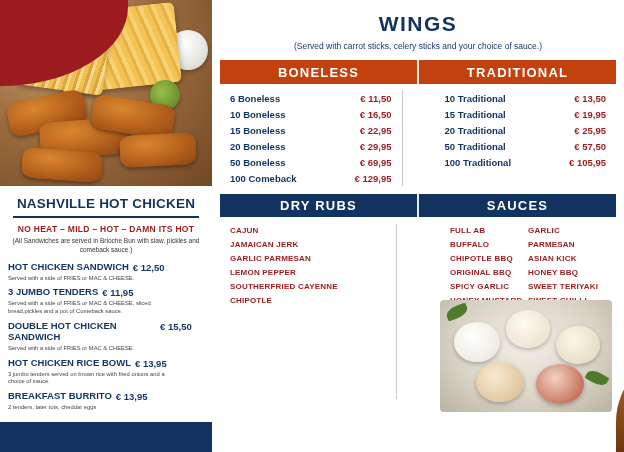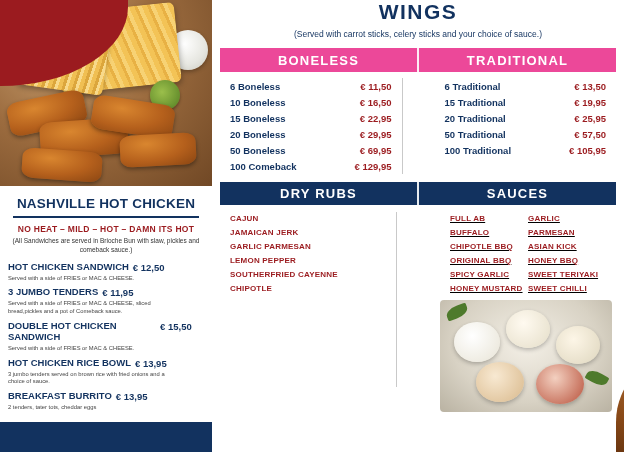--- a/index.html
+++ b/index.html
@@ -98,31 +98,31 @@
   .item-price{
     font-size:9.5px;font-weight:bold;color:#12325f;white-space:nowrap;margin-left:4px;
   }
   .item-desc{
     font-size:5.8px;color:#444;line-height:1.35;margin-top:2px;max-width:160px;
   }
 
   
   .right{position:absolute;left:212px;top:0;width:412px;height:452px;background:#fff;}
   .wings-head{
-    text-align:center;
+    text-align:center;padding-top:12px;
   }
   .wings-title{
     font-size:21px;font-weight:bold;color:#12325f;letter-spacing:1.5px;
   }
   .wings-sub{
     font-size:8.5px;color:#12325f;margin-top:5px;
   }
 
   .red-band{
-    position:relative;margin:9px 8px 0 8px;background:#ec4899;height:24px;
+    position:relative;margin:9px 8px 0 8px;background:#c2410c;height:24px;
     display:flex;
   }
   .red-band .bh{
     flex:1;color:#fff;font-size:13px;font-weight:bold;letter-spacing:1.2px;
     display:flex;align-items:center;justify-content:center;
   }
   .band-divider{width:2px;background:#fff;opacity:.9;}
 
   .wings-cols{
     display:flex;margin:6px 8px 0 8px;gap:32px;
@@ -143,21 +143,21 @@
     display:flex;align-items:center;justify-content:center;
   }
 
   .lower-cols{display:flex;margin:7px 8px 0 8px;position:relative;gap:43px;}
   .lcol{flex:1;padding:0 10px;}
   .lcol.first{border-right:1px solid #c9c9c9;}
   .list-item{
     font-size:8px;color:#9b1b1f;font-weight:bold;line-height:1.75;letter-spacing:.2px;
   }
   .sauce-grid{display:flex;}
-  .sauce-grid .sg{flex:1;text-decoration:underline;}
+  .sauce-grid .sg{flex:1;}
 
   .combo{
     margin:12px 0 0 0;
   }
   .combo-title-row{display:flex;align-items:baseline;}
   .combo-title{
     font-size:12.5px;font-weight:bold;color:#12325f;letter-spacing:.3px;
   }
   .combo-price{
     font-size:12px;font-weight:bold;color:#9b1b1f;margin-left:10px;
@@ -301,21 +301,21 @@
           <span class="price">€ 69,95</span>
         </div>
         <div class="wrow">
           <span>100 Comeback</span>
           <span class="price">€ 129,95</span>
         </div>
       </div>
 
       <div class="wcol">
         <div class="wrow">
-          <span>6 Traditional</span>
+          <span>10 Traditional</span>
           <span class="price">€ 13,50</span>
         </div>
         <div class="wrow">
           <span>15 Traditional</span>
           <span class="price">€ 19,95</span>
         </div>
         <div class="wrow">
           <span>20 Traditional</span>
           <span class="price">€ 25,95</span>
         </div>

